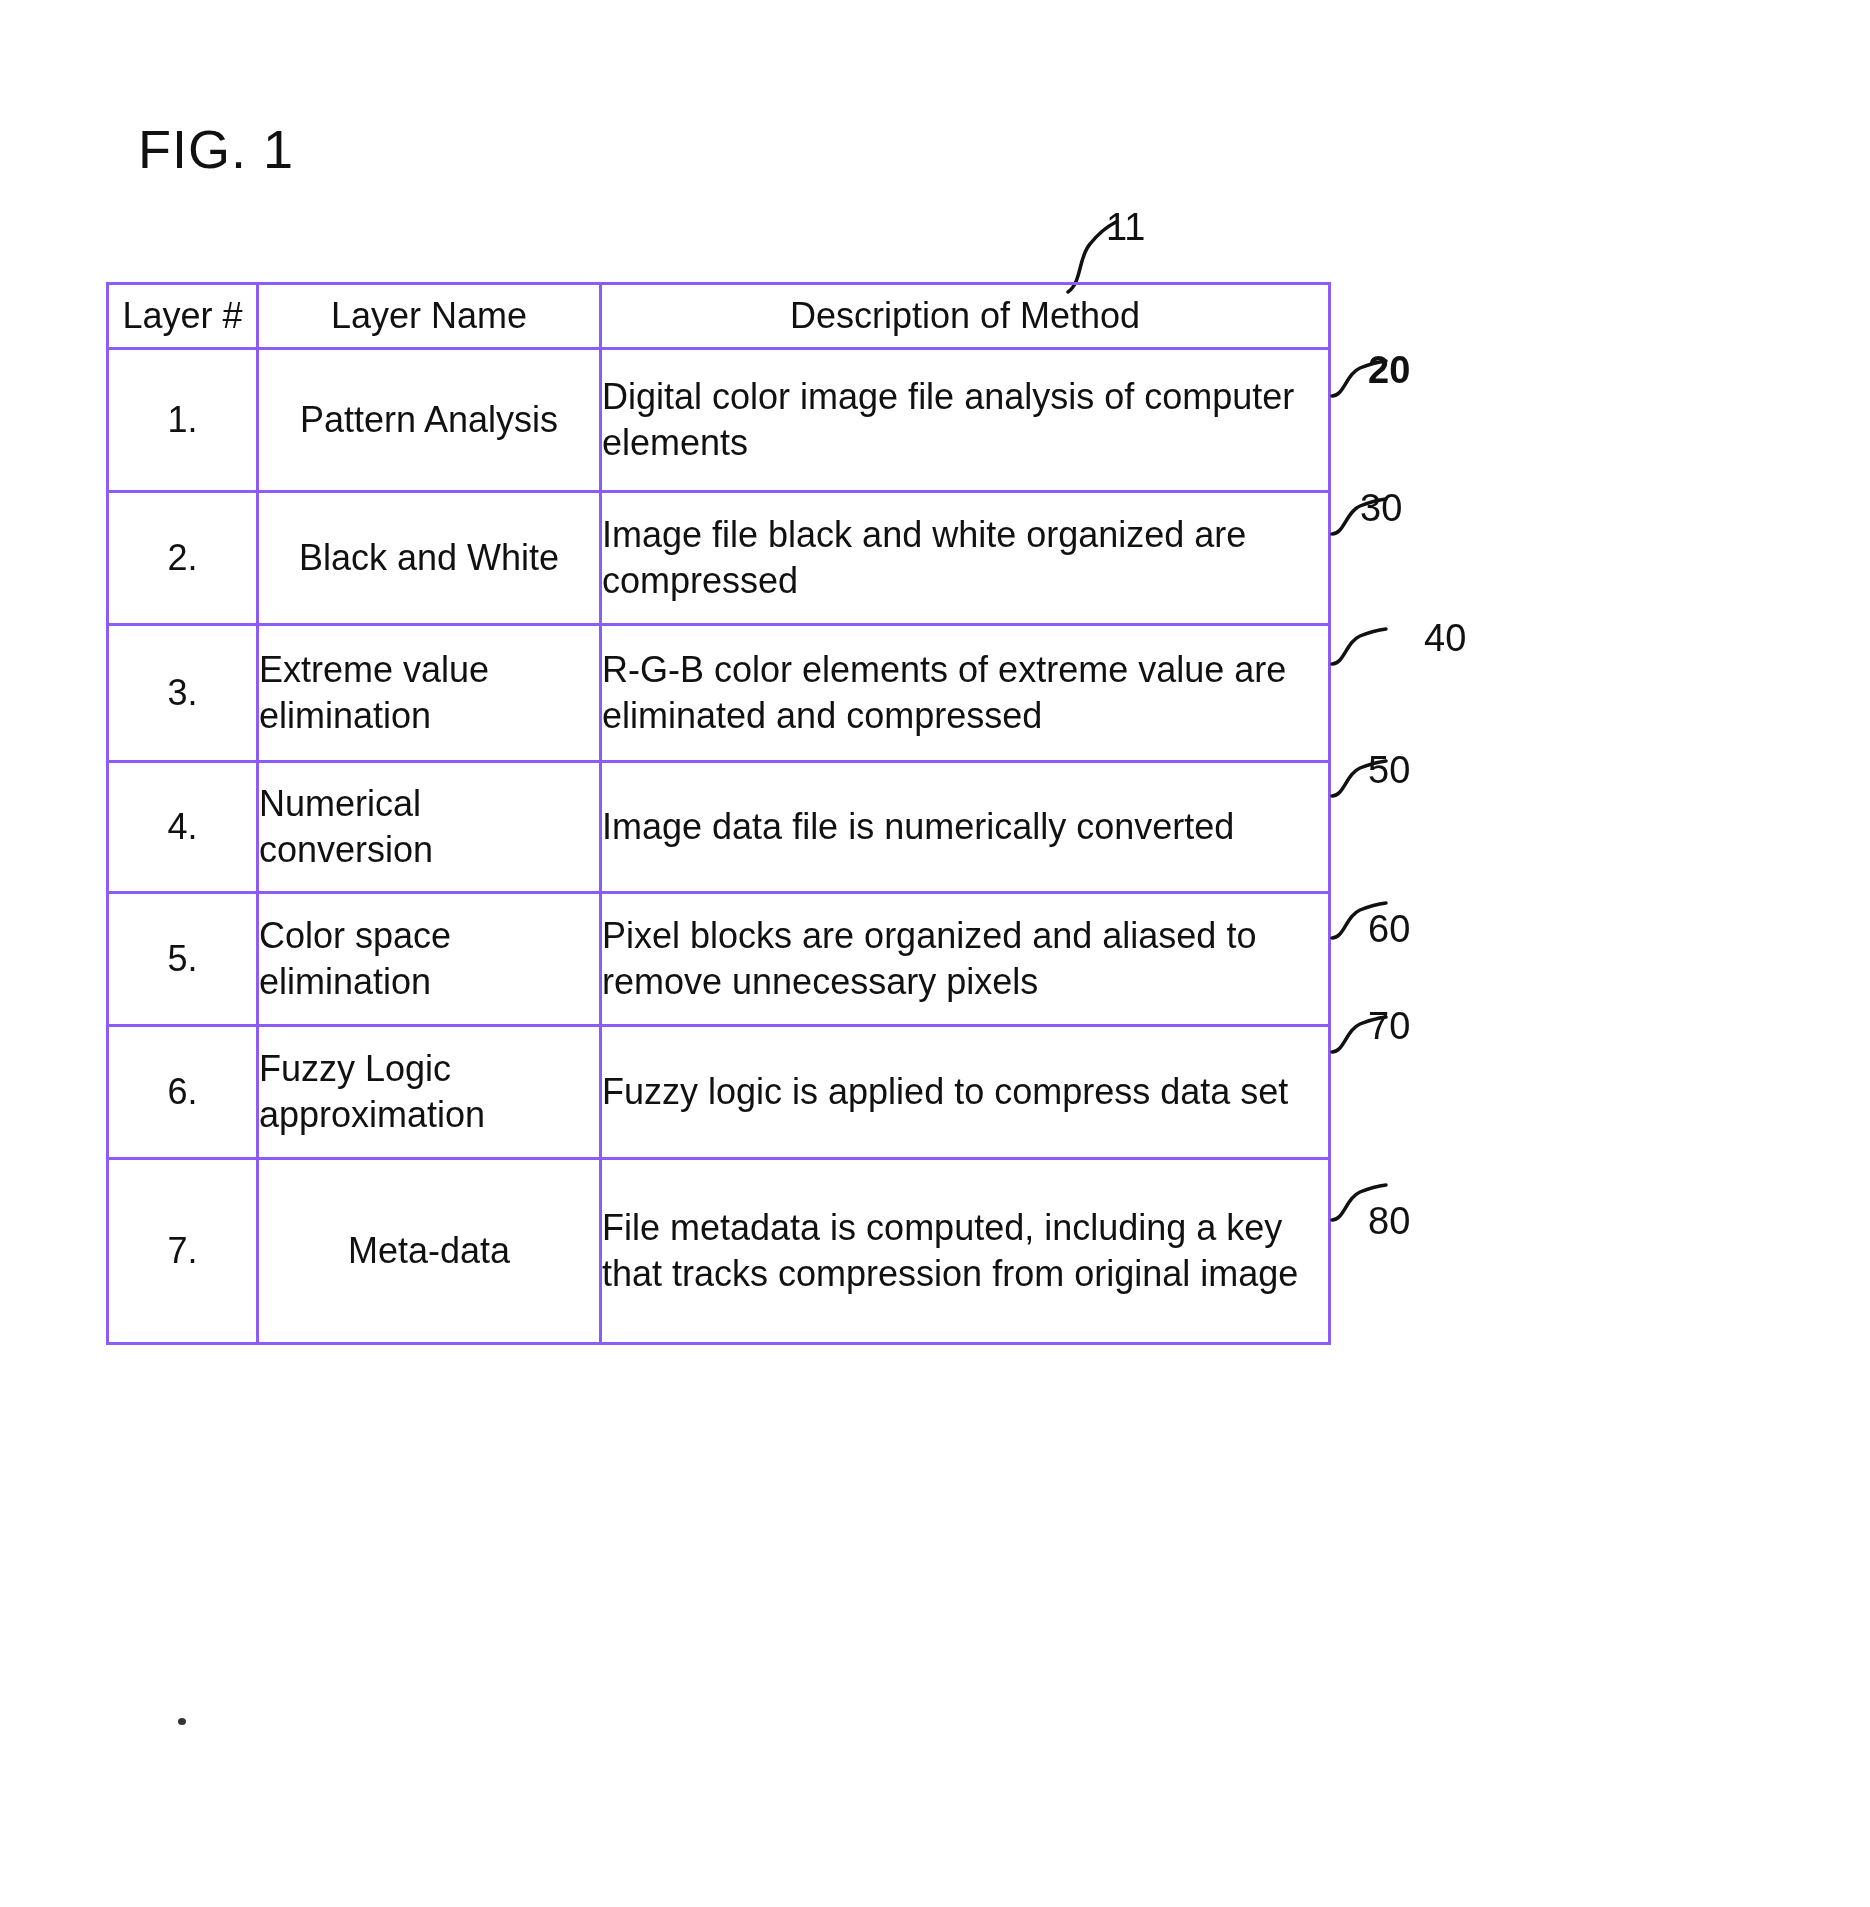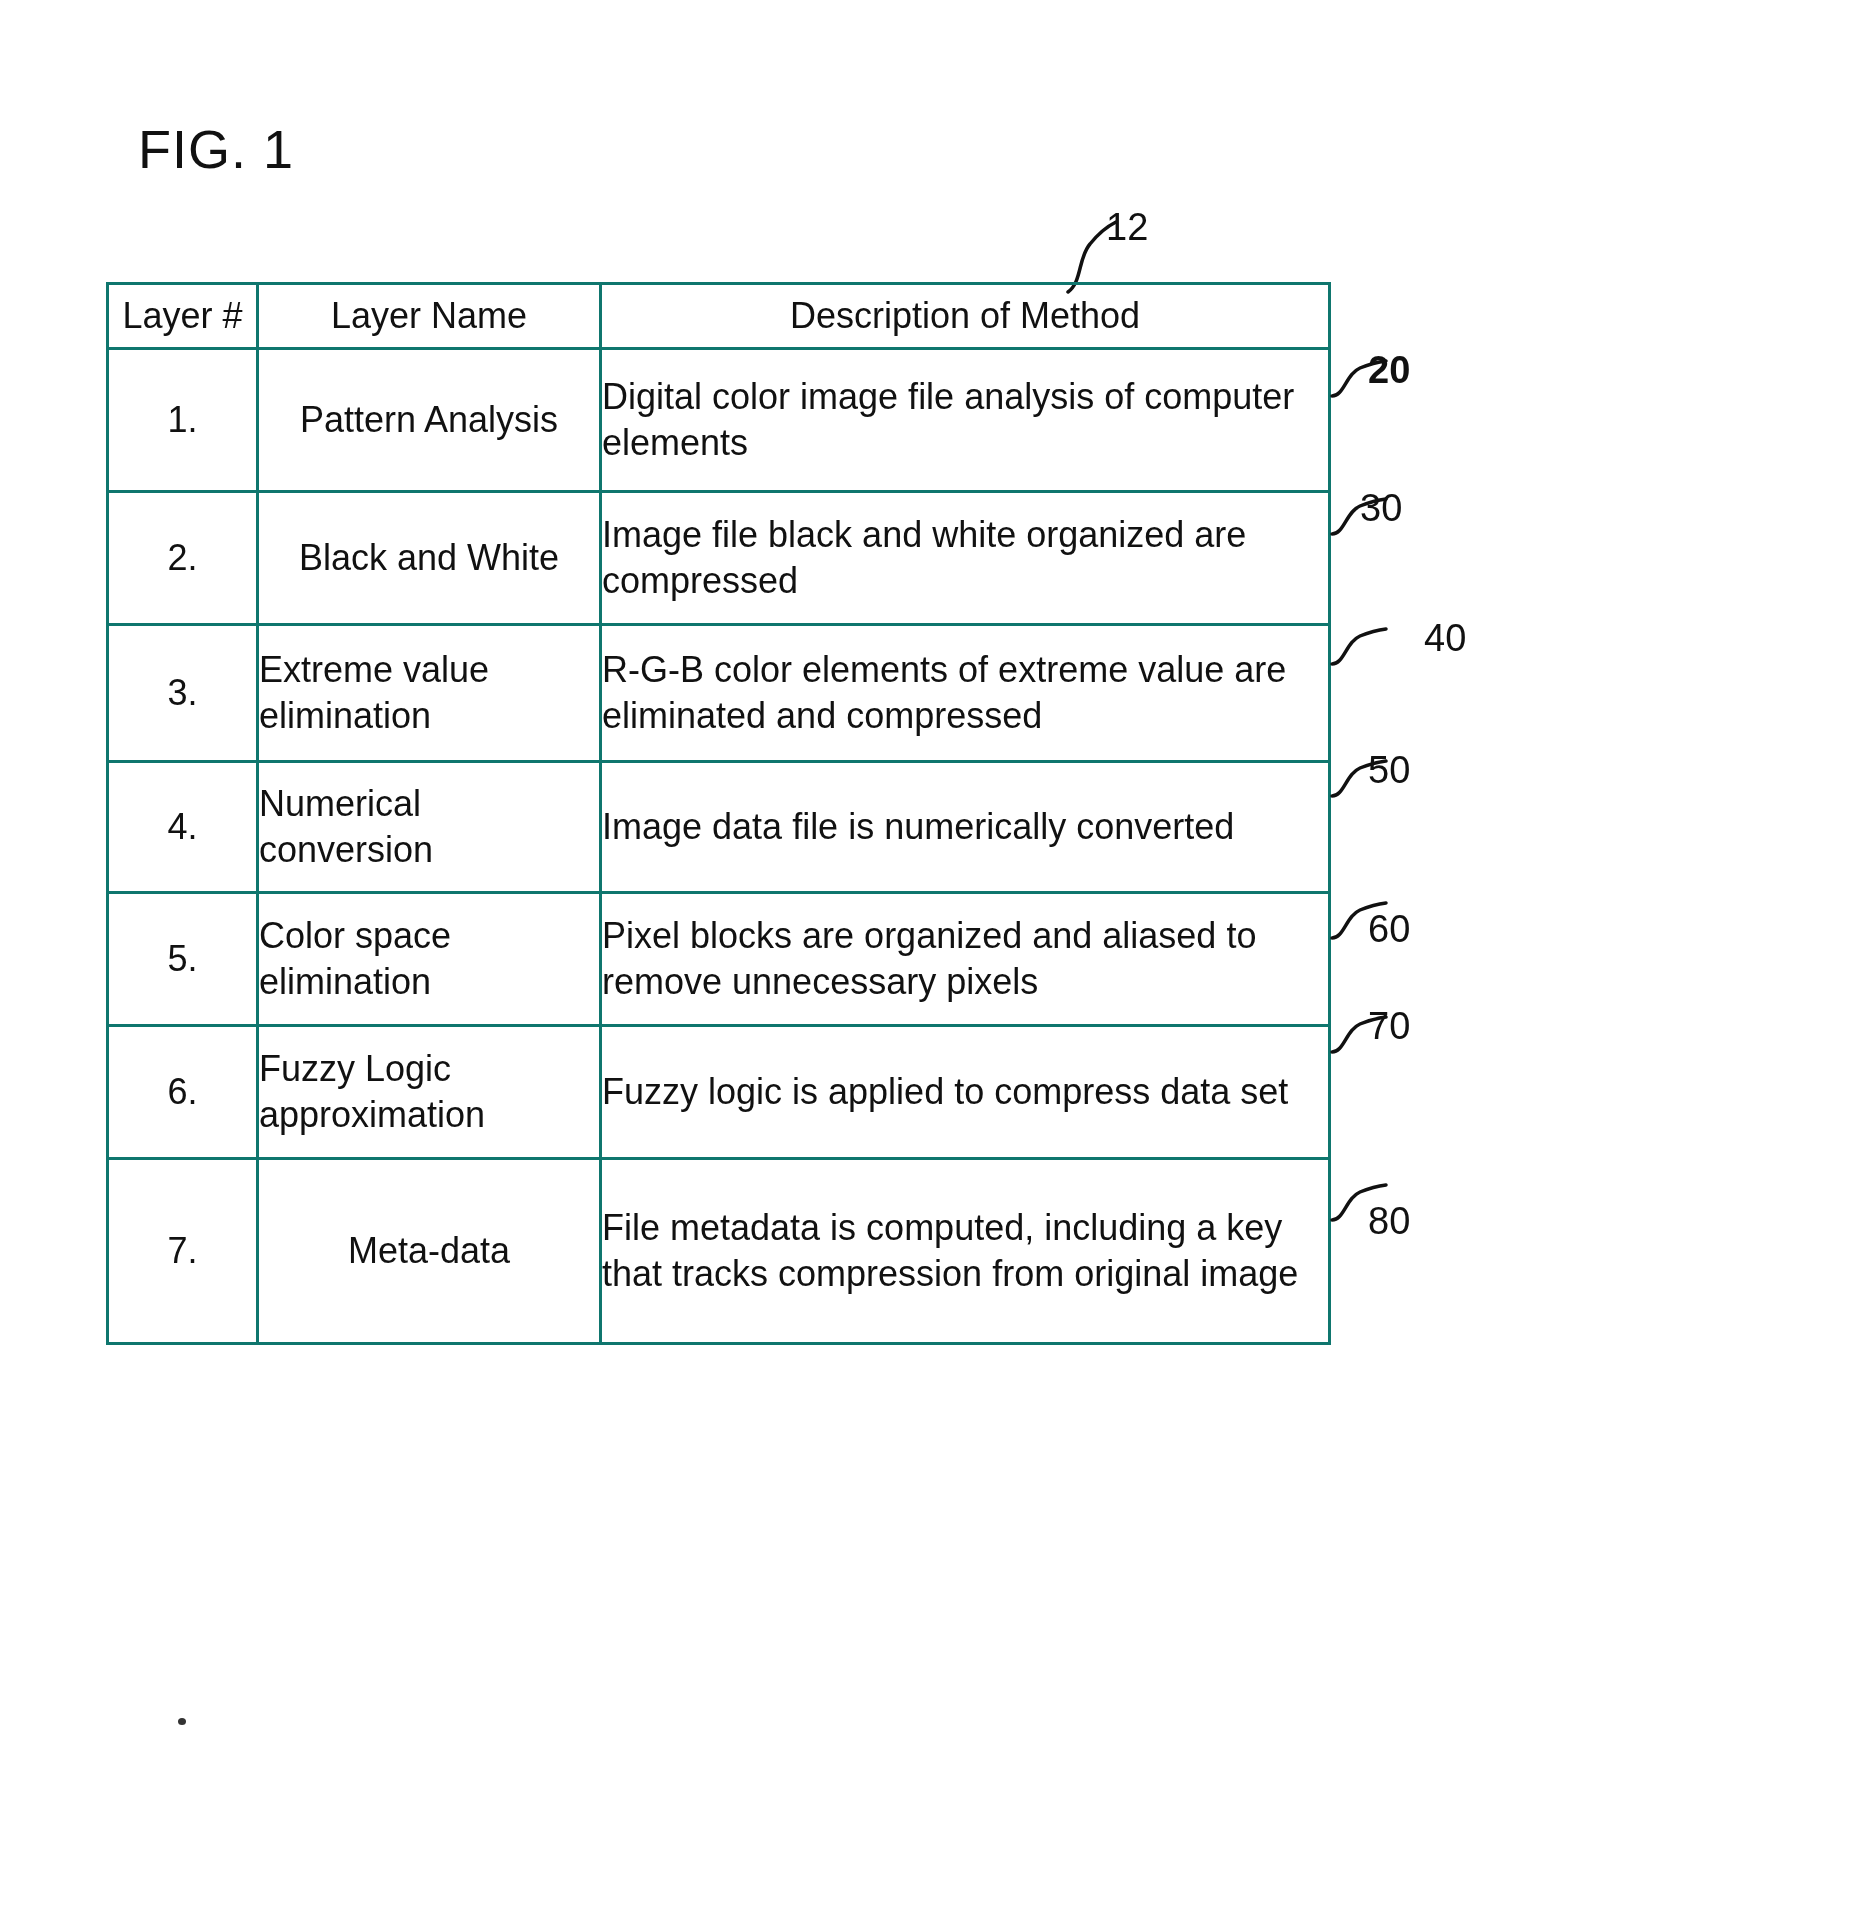--- a/index.html
+++ b/index.html
@@ -35,21 +35,21 @@
     top: 282px;
     width: 1222px;
     border-collapse: collapse;
     table-layout: fixed;
   }
   #figure-table col.c-num   { width: 150px; }
   #figure-table col.c-name  { width: 343px; }
   #figure-table col.c-desc  { width: 729px; }
 
   #figure-table td, #figure-table th {
-    border: 3px solid #0f766e;
+    border: 3px solid #8b5cf6;
     padding: 0;
     vertical-align: middle;
     font-weight: 400;
   }
 
   
   .hdr-cell {
     height: 62px;
     font-size: 36px;
     text-align: center;
@@ -116,21 +116,21 @@
   }
 </style>
 </head>
 <body>
 
 <div id="fig-title">FIG. 1</div>
 
 <svg class="leader" style="left:1060px; top:216px;" width="80" height="80" viewBox="0 0 80 80">
   <path d="M 8 76 C 22 66, 18 42, 30 28 C 38 18, 48 10, 56 6"></path>
 </svg>
-<div class="callout" style="left:1106px; top:206px;">12</div>
+<div class="callout" style="left:1106px; top:206px;">11</div>
 
 <table id="figure-table">
   <colgroup>
     <col class="c-num">
       <col class="c-name">
       <col class="c-desc">
   </colgroup>
   <thead>
     <tr>
       <th class="hdr-cell">Layer #</th>

